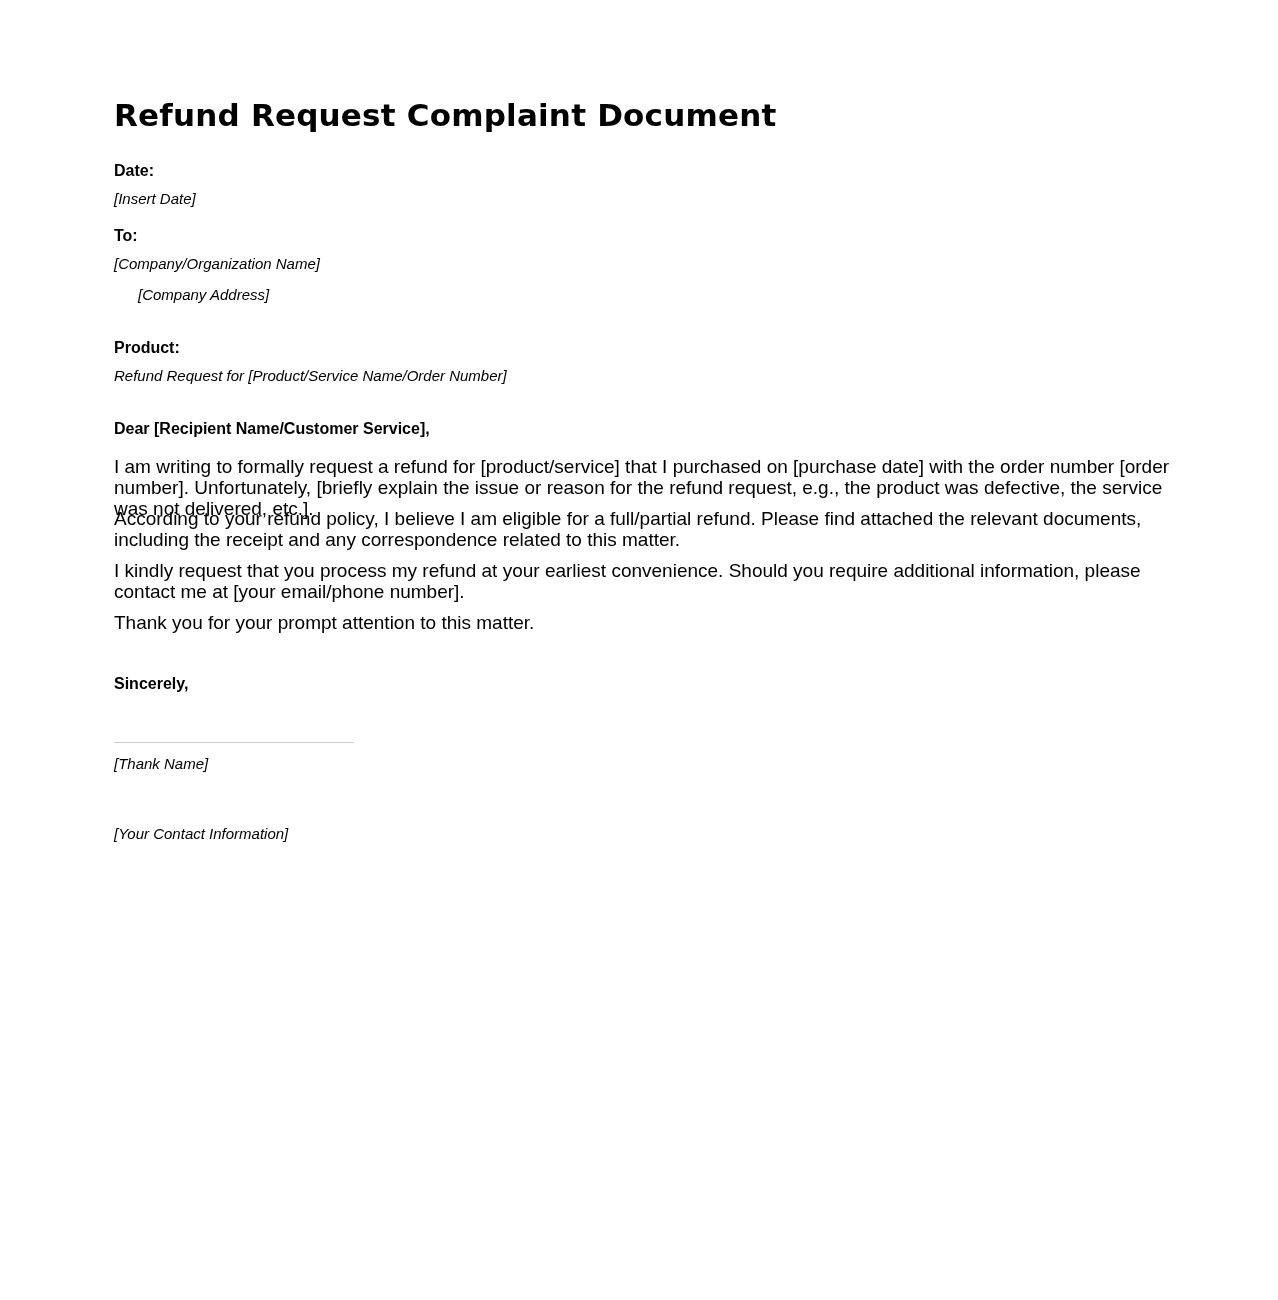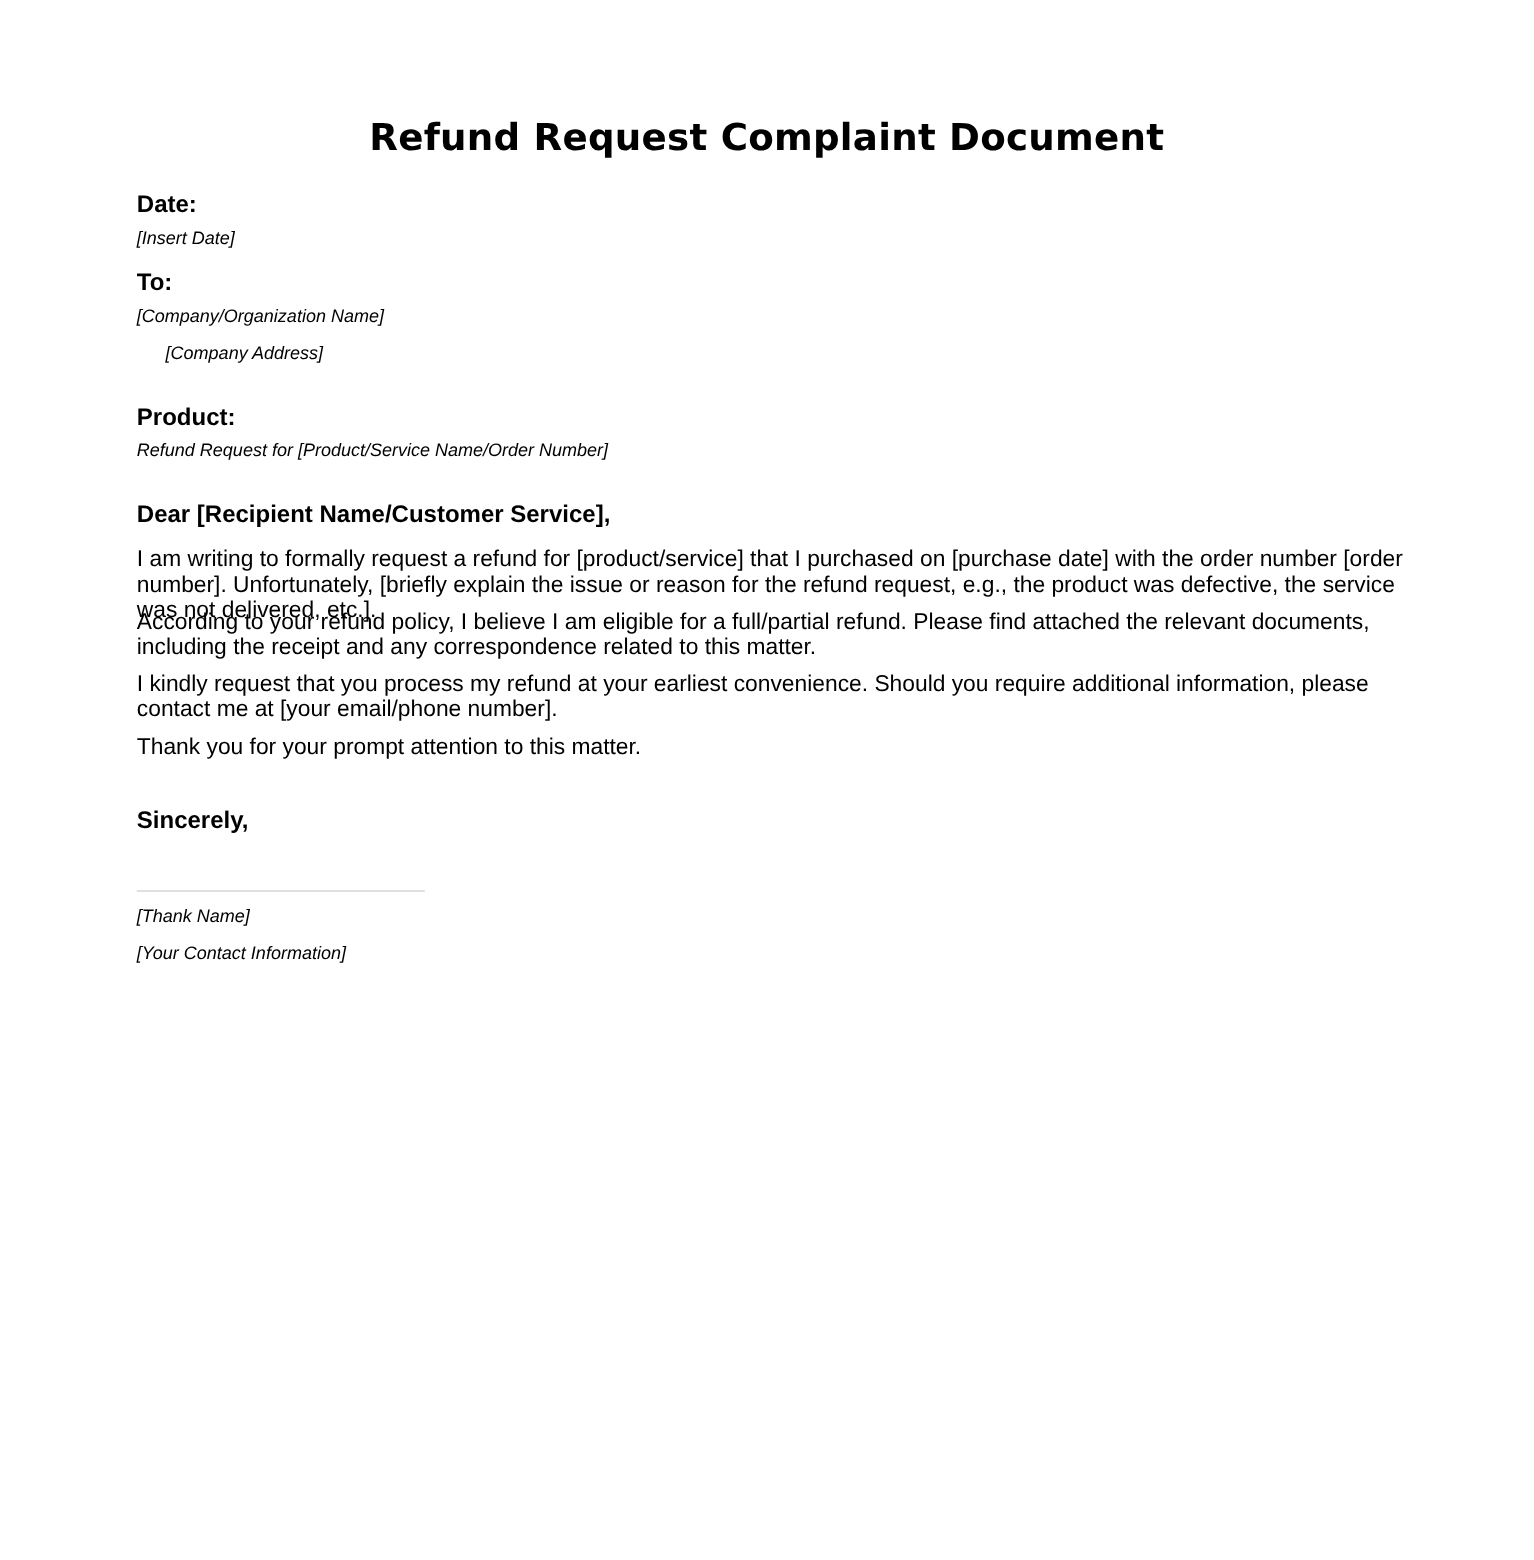--- a/index.html
+++ b/index.html
@@ -18,33 +18,32 @@
       position: absolute;
       left: 114px;
       top: 0;
       width: 1050px;
     }
     .title {
       position: absolute;
       left: 0;
       top: 96px;
       width: 1050px;
-      text-align: center;
       font-family: "DejaVu Sans", sans-serif;
       font-weight: bold;
       font-size: 31px;
       letter-spacing: 0.2px;
       line-height: 38px;
       margin: 0;
     }
     .label {
       position: absolute;
       left: 0;
       font-weight: bold;
-      font-size: 20px;
+      font-size: 16px;
       line-height: 20px;
       margin: 0;
     }
     .line {
       position: absolute;
       left: 0;
       font-size: 15px;
       line-height: 20px;
       margin: 0;
       white-space: nowrap;
@@ -89,15 +88,15 @@
   <p class="para" style="top:456px;">I am writing to formally request a refund for [product/service] that I purchased on [purchase date] with the order number [order number]. Unfortunately, [briefly explain the issue or reason for the refund request, e.g., the product was defective, the service was not delivered, etc.].</p>
   <p class="para" style="top:508px;">According to your refund policy, I believe I am eligible for a full/partial refund. Please find attached the relevant documents, including the receipt and any correspondence related to this matter.</p>
   <p class="para" style="top:560px;">I kindly request that you process my refund at your earliest convenience. Should you require additional information, please contact me at [your email/phone number].</p>
   <p class="para" style="top:612px;">Thank you for your prompt attention to this matter.</p>
 
   <div class="label" style="top:674px;">Sincerely,</div>
 
   <div class="sig-line"></div>
 
   <div class="line" style="top:754px;">[Thank Name]</div>
-  <div class="line" style="top:785px;">[Your Contact Information]</div>
+  <div class="line" style="top:824px;">[Your Contact Information]</div>
 
 </div>
 
 </body></html>

